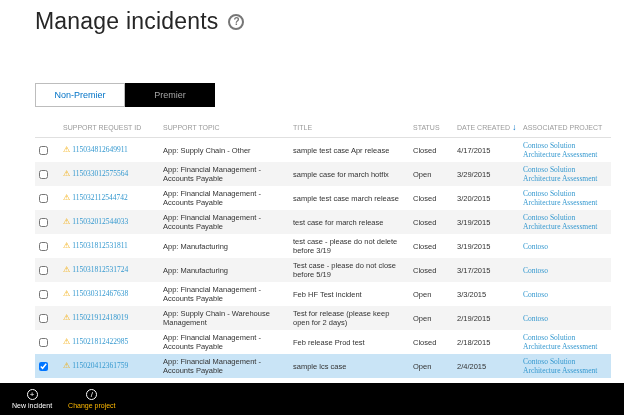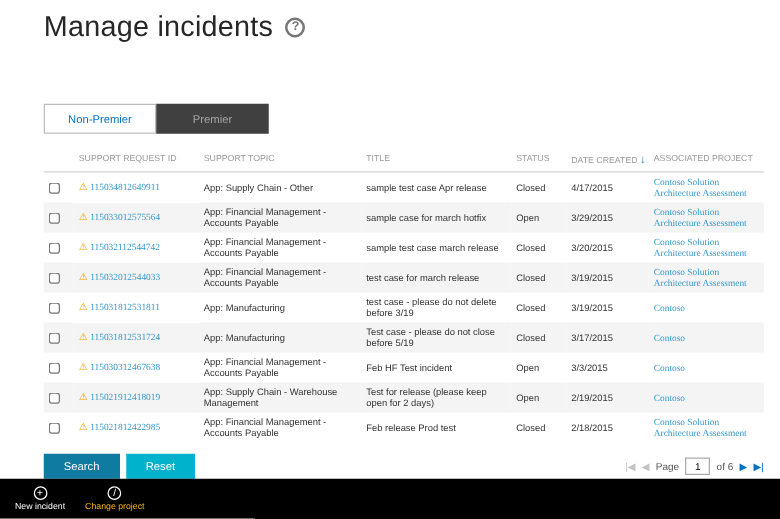--- a/index.html
+++ b/index.html
@@ -19,21 +19,21 @@
   .help-icon {
     width: 16px; height: 16px; border: 2px solid #767676; border-radius: 50%;
     display: flex; align-items: center; justify-content: center;
     font-size: 10px; font-weight: bold; color: #767676; flex: 0 0 auto;
   }
 
   
   .tabs { display: flex; margin-top: 7px; }
   .tab { font-size: 9px; padding: 6px 0; width: 90px; text-align: center; cursor: pointer; margin-top: 41px; }
   .tab.active { border: 1px solid #bdbdbd; color: #0072c6; background: #fff; }
-  .tab.inactive { color: #a6a6a6; background: #404040; border: 1px solid transparent; }
+  .tab.inactive { color: #a6a6a6; background: #000000; border: 1px solid transparent; }
 
   
   .filter-row { display: flex; align-items: center; gap: 8px; margin-top: 13px; font-size: 9px; color: #333; }
   .select-wrap { position: relative; width: 240px; }
   select {
     width: 100%; height: 21px; font-size: 9px; border: 1px solid #ababab;
     background: #fff; appearance: none; -webkit-appearance: none;
     padding: 0 18px 0 6px; color: #333; font-family: inherit; border-radius: 0;
   }
   .chevron { position: absolute; right: 6px; top: 7px; font-size: 6px; color: #444; pointer-events: none; }
@@ -210,20 +210,31 @@
       <td><input type="checkbox" style=""></td>
       <td class="cell-id">
         <span class="warn">⚠</span><a href="#" class="link">115021812422985</a>
       </td>
       <td>App: Financial Management - Accounts Payable</td>
       <td>Feb release Prod test</td>
       <td>Closed</td>
       <td>2/18/2015</td>
       <td><a href="#" class="link">Contoso Solution Architecture Assessment</a></td>
     </tr>
+        <tr class="selected">
+      <td><input type="checkbox" checked="" style=""></td>
+      <td class="cell-id">
+        <span class="warn">⚠</span><a href="#" class="link">115020412361759</a>
+      </td>
+      <td>App: Financial Management - Accounts Payable</td>
+      <td>sample lcs case</td>
+      <td>Open</td>
+      <td>2/4/2015</td>
+      <td><a href="#" class="link">Contoso Solution Architecture Assessment</a></td>
+    </tr>
       </tbody>
   </table>
 
   <div class="table-footer">
     <div class="btns">
       <button class="btn btn-search">Search</button>
       <button class="btn btn-reset">Reset</button>
     </div>
     <div class="pagination">
       <span class="pg-arrow disabled">|◀</span>

